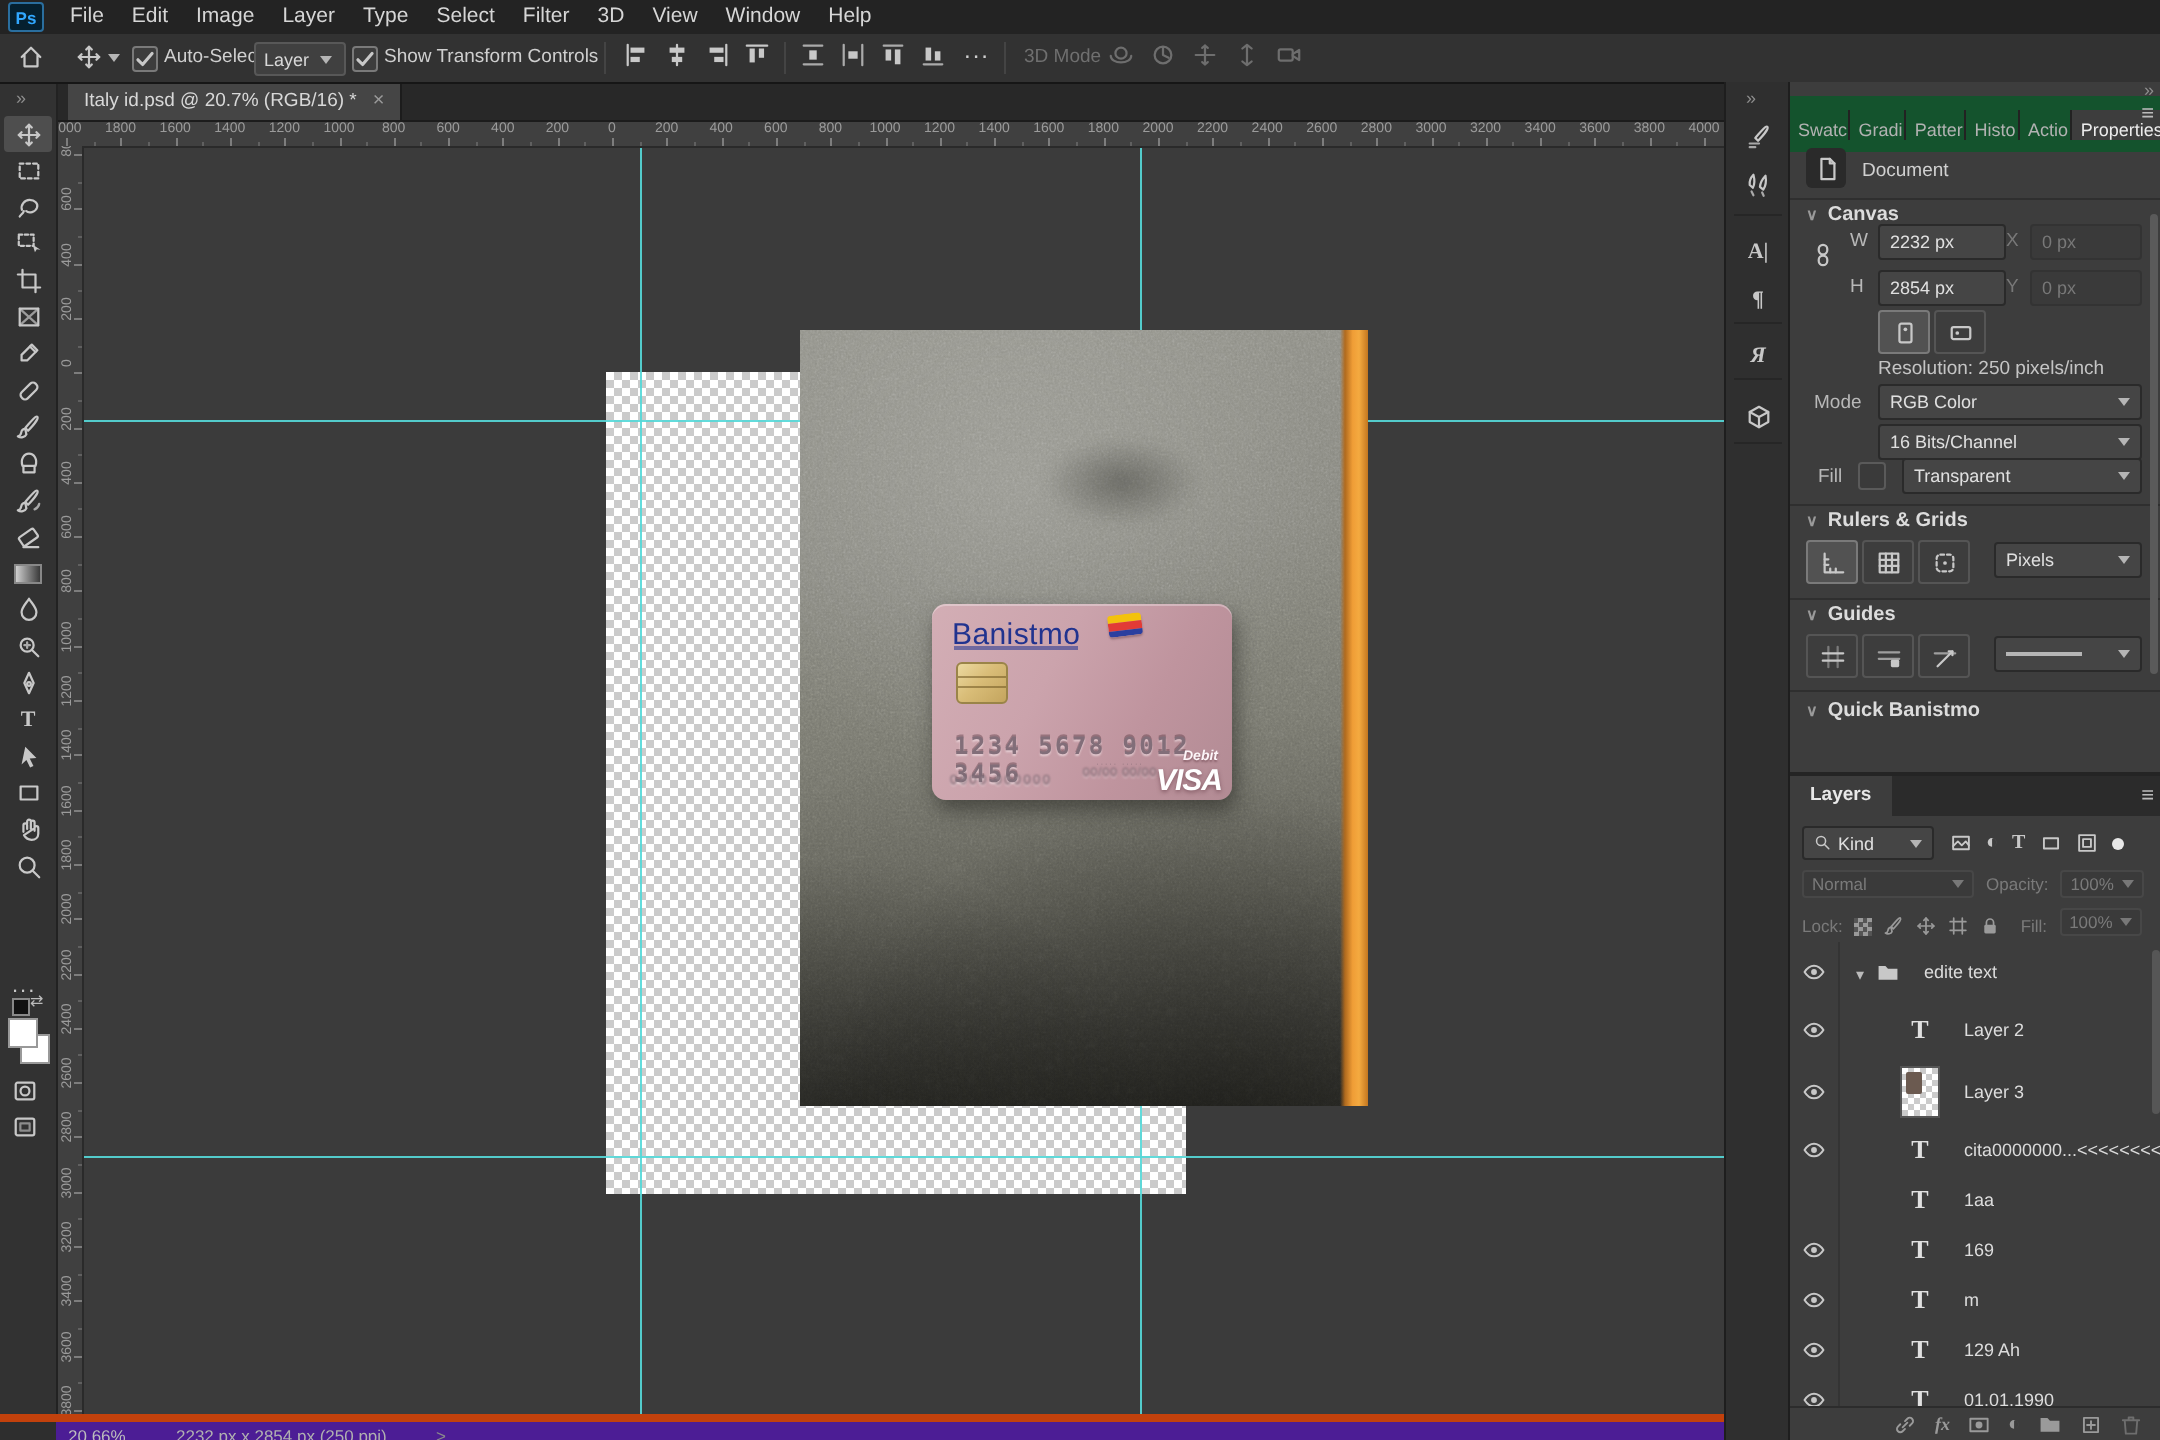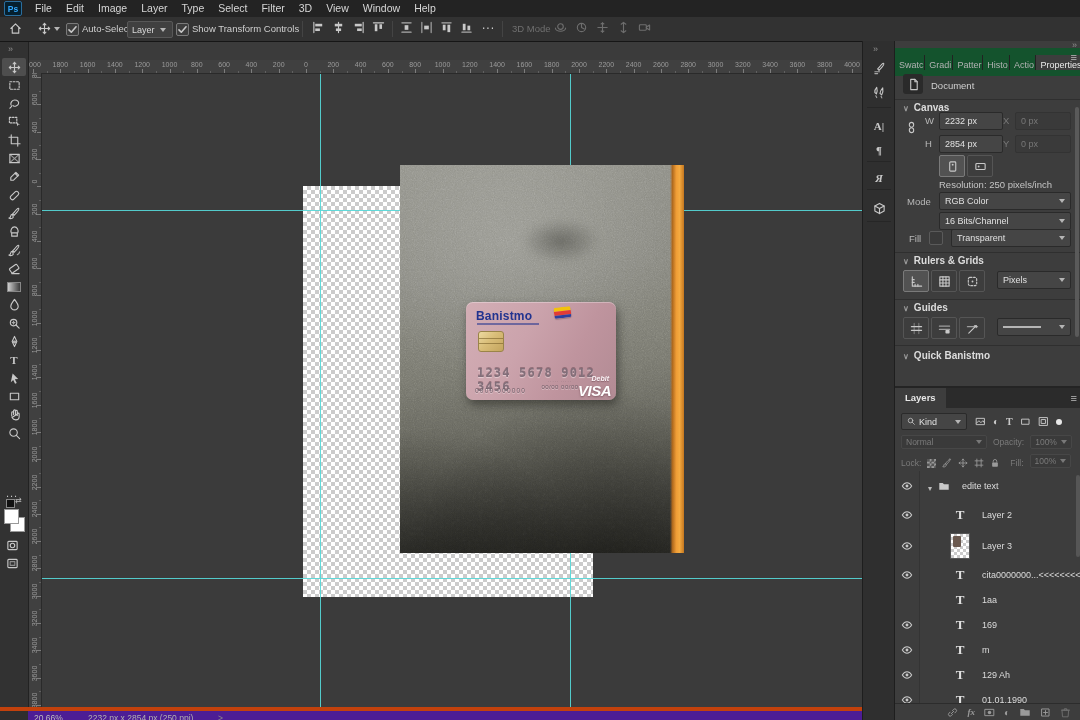--- a/index.html
+++ b/index.html
@@ -62,21 +62,21 @@
   #ostrip{left:270px;top:0;width:14px;height:388px;
      background:linear-gradient(90deg, rgba(120,60,10,0) 0%, #b06a1e 18%, #ef9d36 45%, #f4aa40 68%, #c3761f 100%)}
 
   
   .guide{position:absolute;background:#56d8d8;z-index:15;opacity:.92}
 
   
   #card{left:66px;top:137px;width:150px;height:98px;border-radius:7px;
      background:linear-gradient(118deg,#d3aeb5 0%,#cba3ac 38%,#bf949e 68%,#b28b94 100%);
      box-shadow:2px 5px 10px rgba(25,25,22,.5), inset 0 1px 0 rgba(255,255,255,.3);overflow:hidden}
-  #brand{left:10px;top:7px;font-size:12px;font-weight:bold;color:#21338f;letter-spacing:.2px}
+  #brand{left:10px;top:7px;font-size:15px;font-weight:normal;color:#21338f;letter-spacing:.2px}
   #tagline{left:11px;top:21px;width:62px;height:1.5px;background:rgba(33,51,143,.55);filter:blur(.3px)}
   #flag{left:88px;top:5px;width:17px;height:11px;border-radius:2px;overflow:hidden;transform:rotate(-7deg);
         box-shadow:0 1px 1px rgba(80,40,50,.35)}
   #flag .f1{height:4px;background:#f3c20d}
   #flag .f2{height:4px;background:#e23b36}
   #flag .f3{height:3px;background:#2b3f9f}
   #chip{left:12px;top:29px;width:24px;height:19px;border-radius:3px;border:1px solid #9a8448;
         background:linear-gradient(135deg,#ecd9a0 0%,#d9bd78 45%,#c4a55e 100%)}
   #chip i{position:absolute;left:0;top:6px;width:100%;height:1px;background:rgba(120,95,40,.6)}
   #chip i+i{top:11px}
@@ -278,20 +278,26 @@
         </div>
         <div class="ic dim">
           <svg width="13" height="13" viewBox="0 0 14 14" fill="none" stroke="currentColor" stroke-width="1.2" stroke-linecap="round" stroke-linejoin="round">
             <rect x="1.5" y="4" width="7.5" height="6" rx="1"></rect>
             <path d="M9 6.5l3.5-2.2v5.4L9 7.5z"></path>
           </svg>
         </div>
       </div>
   </div>
 
+  <div id="tabstrip" class="abs">
+    <div id="doctab">
+      <span>Italy id.psd @ 20.7% (RGB/16) *</span>
+      <span class="x">×</span>
+    </div>
+  </div>
 
   <div id="tcol" class="abs">
     <div class="collapse abs" style="left:8px;top:3px">»</div>
     <div id="tools">
         <div class="tool active" style="top: 17px;">
           <svg width="13" height="13" viewBox="0 0 14 14" fill="none" stroke="currentColor" stroke-width="1.2" stroke-linecap="round" stroke-linejoin="round">
             <path d="M7 1.5v11M1.5 7h11"></path>
             <path d="M5.5 3L7 1.5L8.5 3M5.5 11L7 12.5L8.5 11M3 5.5L1.5 7L3 8.5M11 5.5L12.5 7L11 8.5"></path>
           </svg>
         </div>

